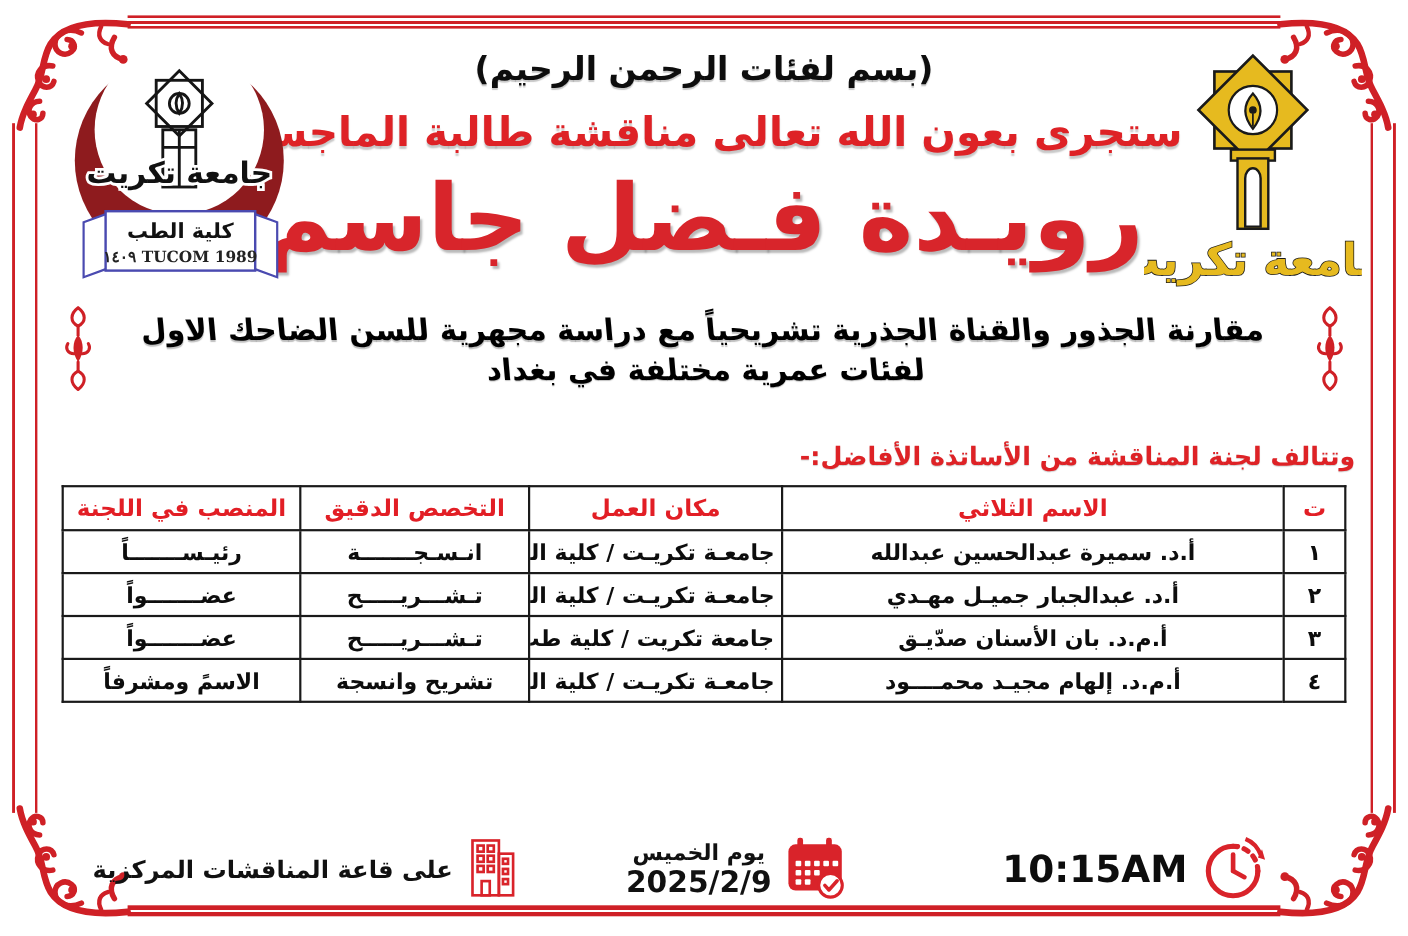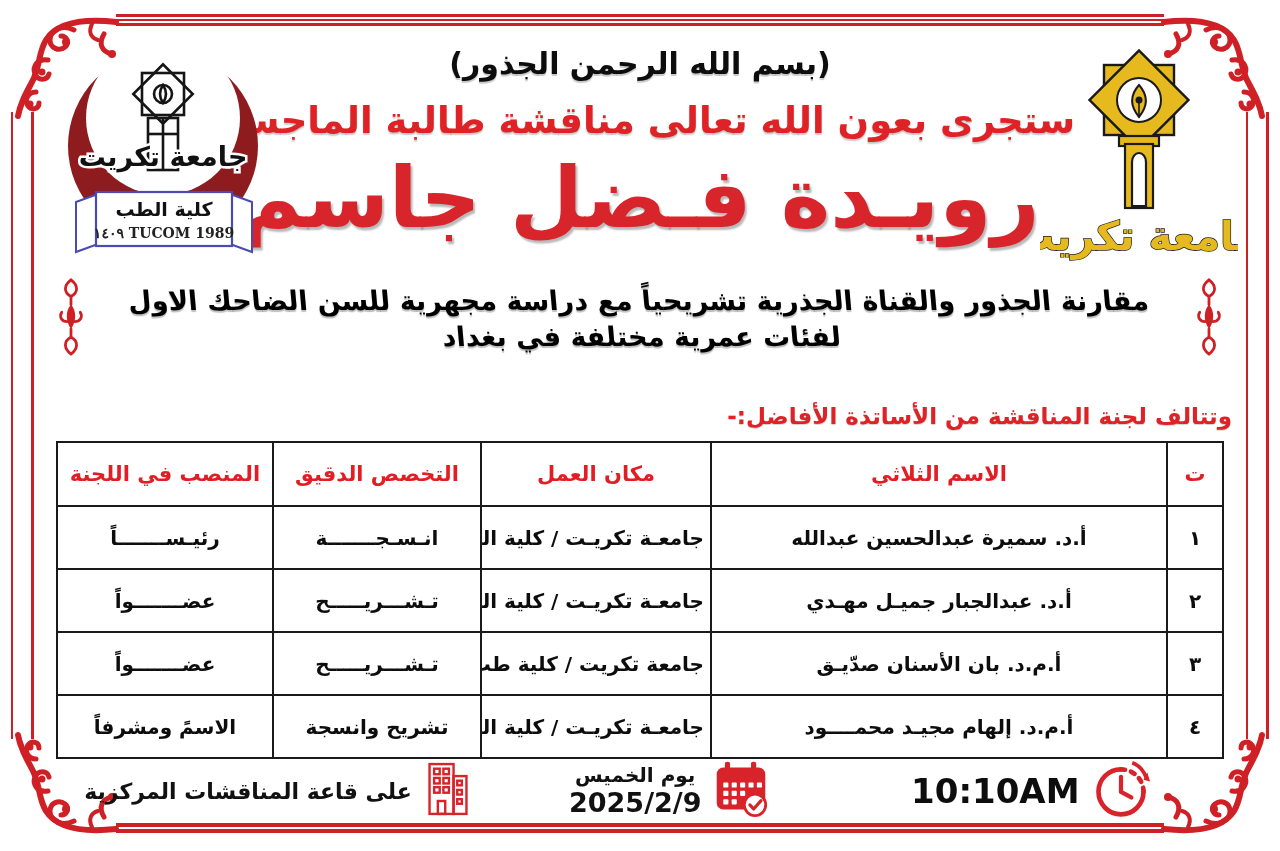--- a/index.html
+++ b/index.html
@@ -34,21 +34,21 @@
   .about{margin-top:26px;text-align:center;font-size:30px;font-weight:bold;color:#000;}
   .title-row{display:flex;align-items:center;justify-content:center;gap:14px;margin-top:24px;padding:0 58px;}
   .thesis{font-size:27px;font-weight:bold;color:#000;text-align:center;line-height:1.35;
           transform:skewX(5deg);text-shadow:0 1.5px 1px rgba(0,0,0,.25);}
   .t-orn{flex:0 0 auto;width:26px;height:84px;color:#cf2026;}
   .committee-intro{margin-top:42px;padding-right:48px;text-align:right;font-size:23px;font-weight:bold;
                    color:#de2226;text-shadow:0 1px 1px rgba(0,0,0,.18);}
   
   table.committee{width:1166px;margin:12px auto 0;border-collapse:collapse;table-layout:fixed;}
   table.committee th,table.committee td{border:2.4px solid #1a1a1a;text-align:center;vertical-align:middle;
-        padding:12px 6px;font-weight:bold;overflow:hidden;white-space:nowrap;}
+        padding:0 6px;font-weight:bold;overflow:hidden;white-space:nowrap;}
   table.committee th{color:#e21e25;font-size:21px;height:38px;}
   table.committee td{height:37px;font-size:20px;color:#0d0d0d;}
   td.cell-no{color:#d8252b;font-size:22px;}
   td.cell-name{text-align:right;padding-right:14px;font-size:22px;}
   td.cell-work{font-size:14px;}
   
   .footer{position:absolute;bottom:30px;left:56px;right:56px;height:60px;display:flex;align-items:center;}
   .fgroup{display:flex;align-items:center;justify-content:center;gap:12px;}
   .fg-time{flex:0 0 33%;}
   .fg-date{flex:0 0 29%;}
@@ -173,21 +173,21 @@
       </g>
       <g fill="#e6ba1f" stroke="#1a1a1a" stroke-width="2.2">
         <rect x="79" y="98" width="40" height="10"></rect>
         <rect x="85" y="106" width="28" height="64"></rect>
         <path d="M92 168 v-44 a7 9 0 0 1 14 0 v44 z" fill="#ffffff"></path>
       </g>
       <text x="99" y="212" text-anchor="middle" font-size="40" font-weight="bold" fill="#e6ba1f" stroke="#1a1a1a" stroke-width="1.4" style="paint-order:stroke" font-family="DejaVu Sans, sans-serif">جامعة تكريت</text>
     </svg>
   </div>
 
-  <div class="basmala">(بسم الله الرحمن الجذور)</div>
+  <div class="basmala">(بسم لفئات الرحمن الرحيم)</div>
   <div class="announce">ستجرى بعون الله تعالى مناقشة طالبة الماجستر</div>
   <div class="student">رويـدة فـضل جاسم</div>
 
   <div class="title-row">
     <span class="t-orn"><svg viewBox="0 0 28 86" aria-hidden="true">
       <g fill="none" stroke="currentColor" stroke-width="3" stroke-linecap="round">
         <path d="M14 3 C6 9 6 17 14 21 C22 17 22 9 14 3"></path>
         <path d="M14 21 v9"></path>
         <path d="M14 56 v9"></path>
         <path d="M14 83 C6 77 6 69 14 65 C22 69 22 77 14 83"></path>
@@ -264,21 +264,21 @@
   <div class="footer">
     <div class="fgroup fg-time">
       <span class="ficon"><svg width="60" height="62" viewBox="0 0 64 66" aria-hidden="true">
         <path d="M32 12 A24 24 0 1 0 56 36" fill="none" stroke="#d9232a" stroke-width="5" stroke-linecap="round"></path>
         <path d="M56 36 A24 24 0 0 0 32 12" fill="none" stroke="#d9232a" stroke-width="5" stroke-dasharray="4.5 6.5" stroke-linecap="round"></path>
         <line x1="32" y1="36" x2="32" y2="20" stroke="#d9232a" stroke-width="4.5" stroke-linecap="round"></line>
         <line x1="32" y1="36" x2="43" y2="42" stroke="#d9232a" stroke-width="4.5" stroke-linecap="round"></line>
         <path d="M44 5 c8 3 12 8 15 16" fill="none" stroke="#d9232a" stroke-width="4"></path>
         <polygon points="56,23 63,25 60,15" fill="#d9232a"></polygon>
       </svg></span>
-      <span class="time-text">10:10AM</span>
+      <span class="time-text">10:15AM</span>
     </div>
     <div class="fgroup fg-date">
       <span class="ficon"><svg width="56" height="60" viewBox="0 0 60 64" aria-hidden="true">
         <rect x="12" y="2" width="7" height="14" rx="3" fill="#d9232a" stroke="#fff" stroke-width="1.4"></rect>
         <rect x="40" y="2" width="7" height="14" rx="3" fill="#d9232a" stroke="#fff" stroke-width="1.4"></rect>
         <rect x="4" y="9" width="52" height="45" rx="7" fill="#d9232a"></rect>
         <g fill="#ffffff">
           <rect x="11" y="25" width="5.5" height="5.5" rx="1"></rect>
               <rect x="20" y="25" width="5.5" height="5.5" rx="1"></rect>
               <rect x="29" y="25" width="5.5" height="5.5" rx="1"></rect>

